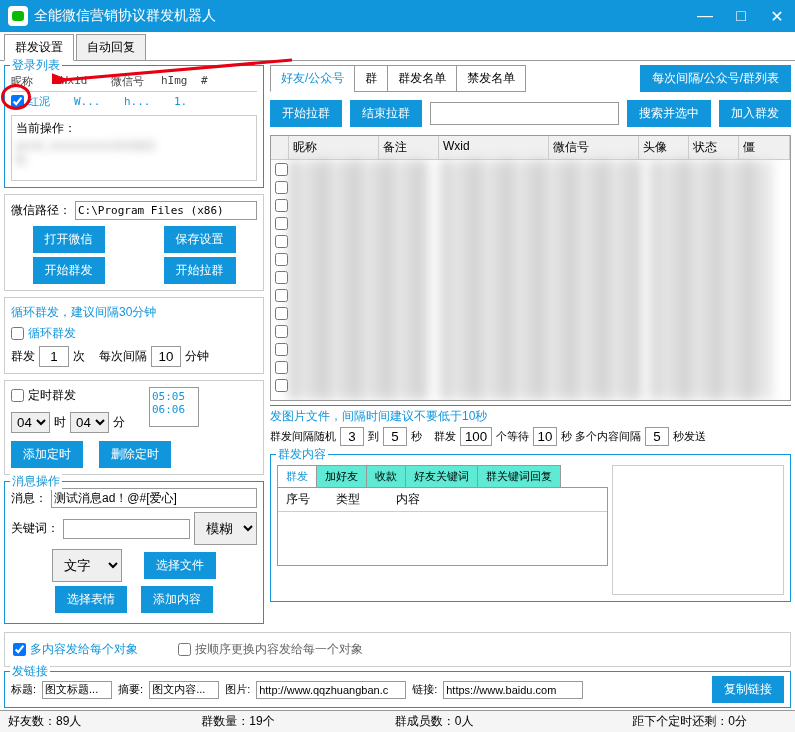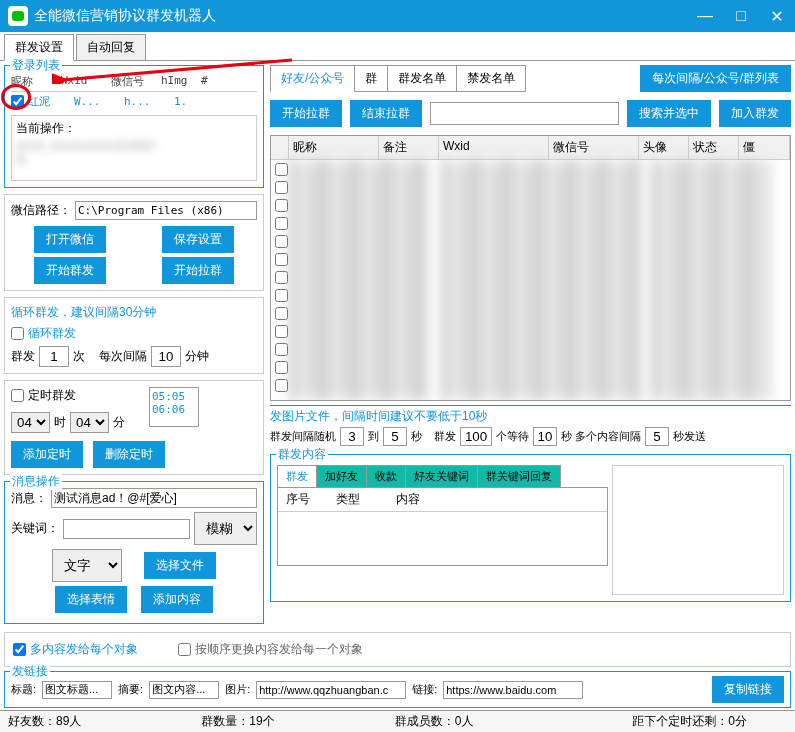--- a/index.html
+++ b/index.html
@@ -23,21 +23,21 @@
 .login-row input[type=checkbox] { margin-right: 4px; }
 .login-cell { font-family: monospace; font-size: 11px; color: #1296db; }
 .red-circle { position: absolute; border: 3px solid #e60012; border-radius: 50%; width: 30px; height: 26px; top: 18px; left: -4px; pointer-events: none; }
 .current-op { border: 1px solid #ccc; padding: 4px; margin-top: 4px; min-height: 66px; }
 .current-op-title { font-size: 12px; margin-bottom: 2px; }
 .blur-box { filter: blur(4px); color: #888; font-family: monospace; font-size: 11px; }
 .wx-path-box { border: 1px solid #ccc; padding: 6px; }
 .path-row { display: flex; align-items: center; gap: 4px; margin-bottom: 6px; }
 .path-row input { flex: 1; font-family: monospace; font-size: 11px; padding: 2px; border: 1px solid #999; }
 .btn-blue { background: #1296db; color: #fff; border: none; padding: 5px 12px; cursor: pointer; font-size: 12px; }
-.btn-row { display: flex; gap: 10px; justify-content: space-around; margin-top: 4px; }
+.btn-row { display: flex; gap: 16px; justify-content: space-around; margin-top: 4px; }
 .loop-box { border: 1px solid #ccc; padding: 6px; }
 .loop-title { color: #1296db; font-size: 12px; margin-bottom: 4px; }
 .loop-row { display: flex; align-items: center; gap: 4px; }
 .loop-row input[type=text] { width: 30px; padding: 2px; border: 1px solid #999; text-align: center; }
 .timer-box { border: 1px solid #ccc; padding: 6px; }
 .timer-row { display: flex; align-items: center; gap: 4px; }
 .timer-row select { padding: 1px; border: 1px solid #999; }
 .time-list { border: 1px solid #999; width: 50px; height: 40px; font-family: monospace; font-size: 11px; color: #1296db; padding: 2px; }
 .msg-row { display: flex; align-items: center; gap: 4px; margin-bottom: 4px; }
 .msg-row input[type=text] { flex: 1; padding: 2px; border: 1px solid #999; font-size: 12px; }
@@ -54,21 +54,21 @@
 .data-row { position: absolute; display: flex; align-items: center; font-size: 11px; height: 18px; width: 100%; }
 .data-row input[type=checkbox] { margin: 0 4px; }
 .img-section { border-top: 1px solid #1296db; padding-top: 2px; }
 .img-title { color: #1296db; font-size: 12px; }
 .img-controls { display: flex; align-items: center; gap: 4px; flex-wrap: nowrap; margin-top: 2px; font-size: 11px; }
 .img-controls input { width: 24px; padding: 1px; border: 1px solid #999; text-align: center; }
 .send-content { display: flex; gap: 4px; margin-top: 4px; }
 .send-left { flex: 1; }
 .send-right { width: 172px; border: 1px solid #ccc; height: 130px; }
 .send-tabs { display: flex; border-bottom: 1px solid #999; }
-.send-tabs .stab { padding: 3px 8px; border: 1px solid #999; border-bottom: none; background: #14b8a6; cursor: pointer; margin-right: -1px; font-size: 11px; }
+.send-tabs .stab { padding: 3px 8px; border: 1px solid #999; border-bottom: none; background: #5eead4; cursor: pointer; margin-right: -1px; font-size: 11px; }
 .send-tabs .stab.active { background: #fff; color: #1296db; }
 .send-table { border: 1px solid #999; border-top: none; height: 78px; }
 .send-table-head { display: flex; background: #fff; border-bottom: 1px solid #ccc; }
 .send-table-head .sth { padding: 3px 8px; font-size: 12px; }
 .bottom-options { border: 1px solid #ccc; padding: 8px; display: flex; gap: 40px; align-items: center; margin-top: 4px; }
 .chk-label { display: flex; align-items: center; gap: 4px; color: #666; font-size: 12px; }
 .chk-label.checked { color: #1296db; }
 .link-section { border: 1px solid #1296db; padding: 4px 6px; position: relative; margin: 0 4px; }
 .link-row { display: flex; align-items: center; gap: 6px; font-size: 11px; }
 .link-row input { padding: 2px; border: 1px solid #999; font-size: 11px; }

